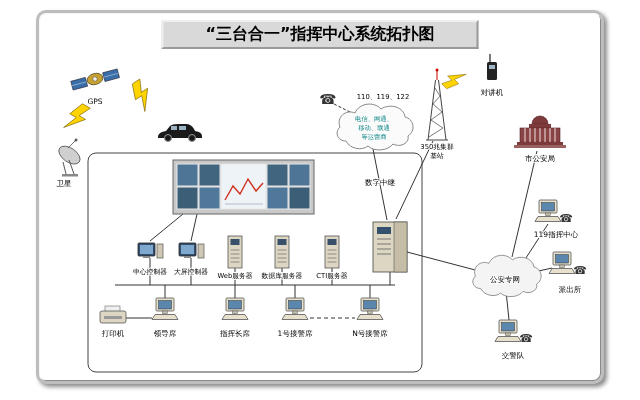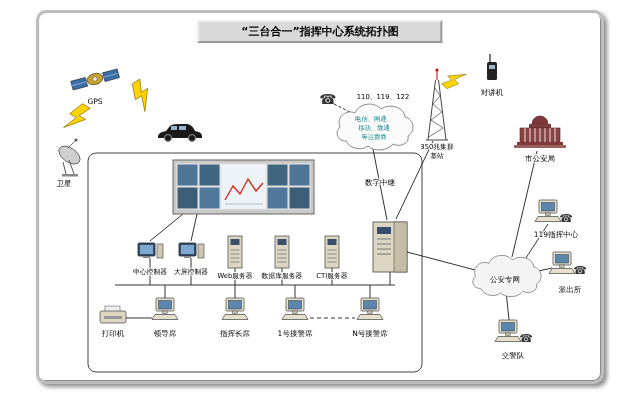--- a/index.html
+++ b/index.html
@@ -2,21 +2,21 @@
 <html><head>
 <meta charset="utf-8">
 <style>
   html,body { margin:0; padding:0; background:#fff; }
   .stage { position:relative; width:640px; height:400px; background:#fff; overflow:hidden;
            font-family:"DejaVu Sans",sans-serif; }
   .frame { position:absolute; left:36px; top:10px; width:568px; height:374px; box-sizing:border-box;
            border-radius:10px; background:#fff; border:3px solid #bdbdbd;
            box-shadow:3px 3px 4px rgba(0,0,0,.45), inset 1px 1px 0 #f6f6f6, inset -1px -1px 0 #8a8a8a; }
   .title-box { position:absolute; left:50%; top:20px; transform:translateX(-50%);
-           background:#d9d9d9; border:2px outset #eee; padding:2px 42px; font-size:11px;
+           background:#d9d9d9; border:2px outset #eee; padding:2px 42px; font-size:16px;
            font-weight:bold; color:#000; white-space:nowrap; z-index:3; }
   svg.canvas { position:absolute; left:0; top:0; z-index:2; }
   svg text { font-family:"DejaVu Sans",sans-serif; }
   .lbl   { font-size:7.5px; fill:#000; text-anchor:middle; paint-order:stroke; stroke:#fff; stroke-width:2px; stroke-linejoin:round; }
   .lbl-sm{ font-size:6.8px; fill:#000; text-anchor:middle; paint-order:stroke; stroke:#fff; stroke-width:2px; stroke-linejoin:round; }
   .cloudline { font-size:6.3px; text-anchor:middle; paint-order:stroke; stroke:#fff; stroke-width:1.2px; stroke-linejoin:round; }
   .wire  { stroke:#333; stroke-width:1; fill:none; }
   .glyph { text-anchor:middle; fill:#333; }
 </style>
 </head>

